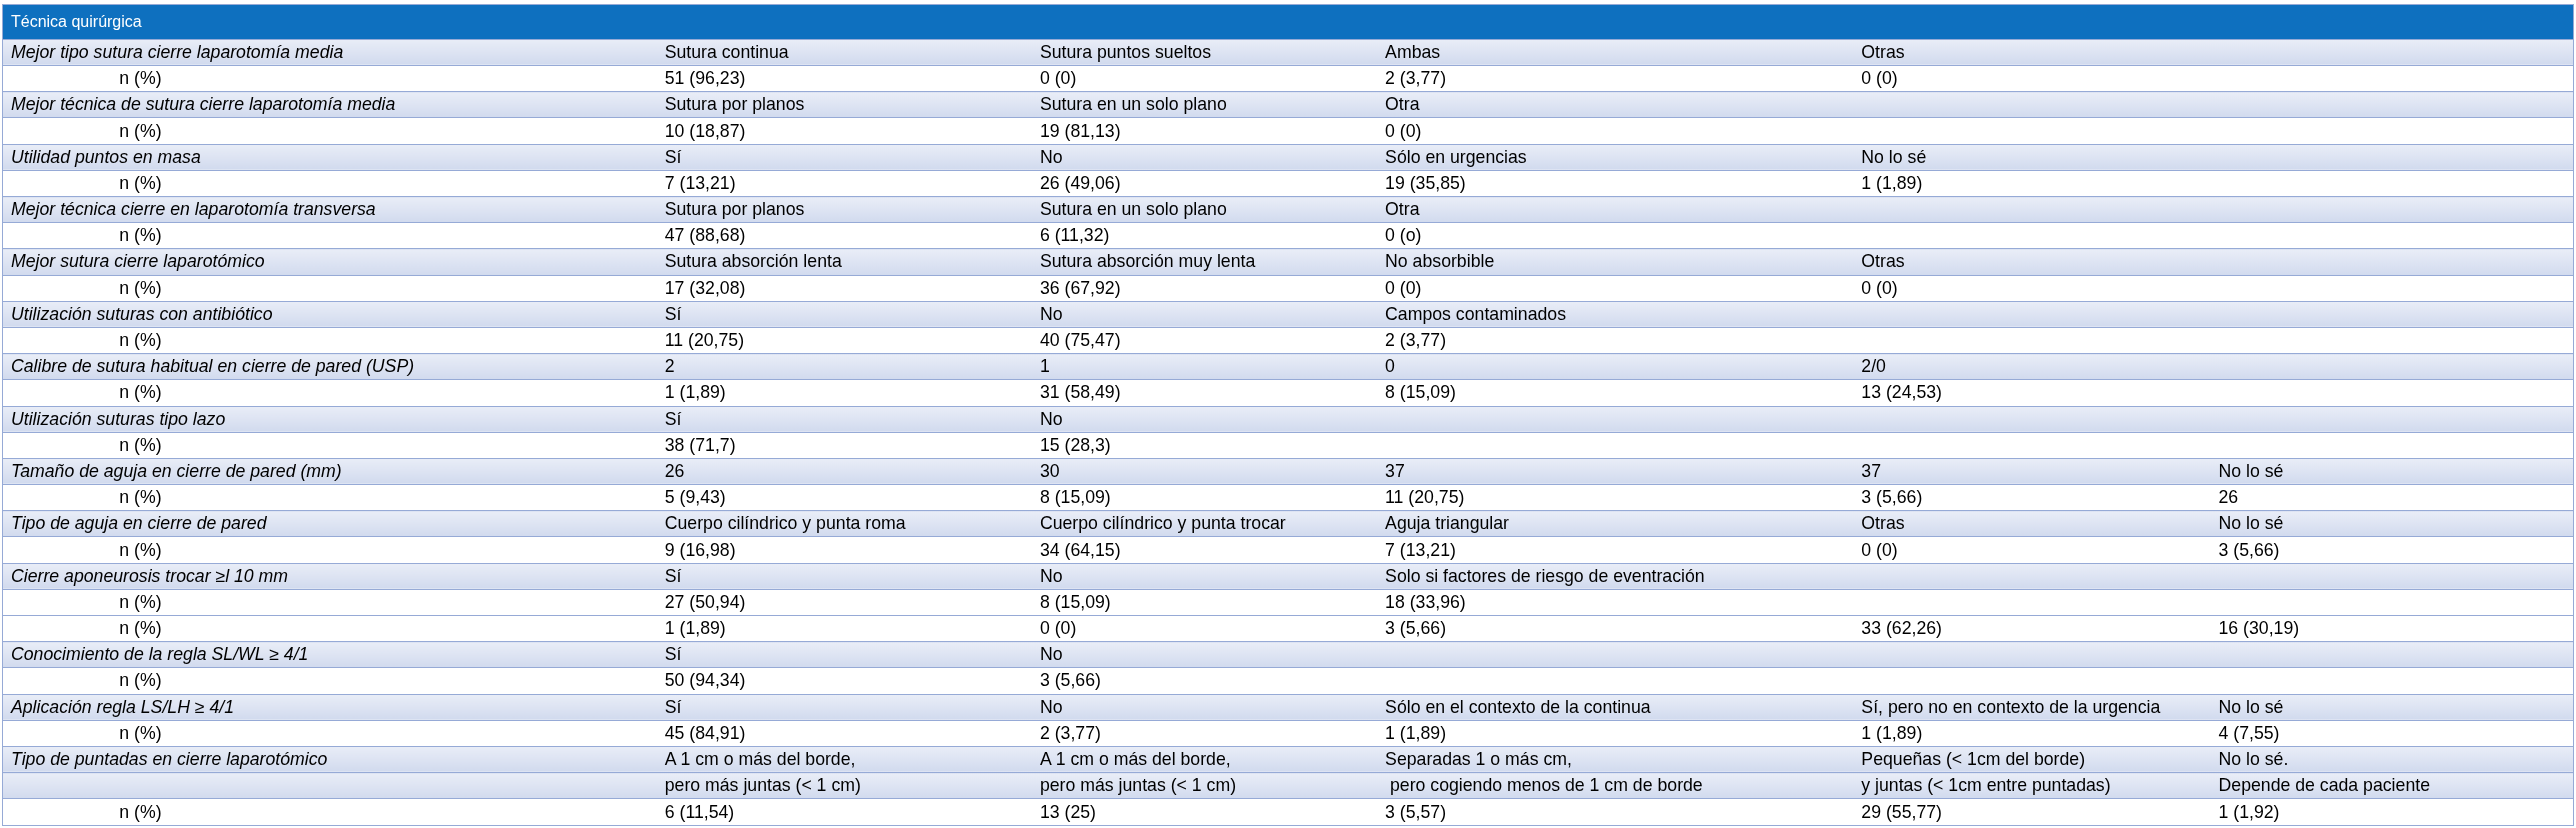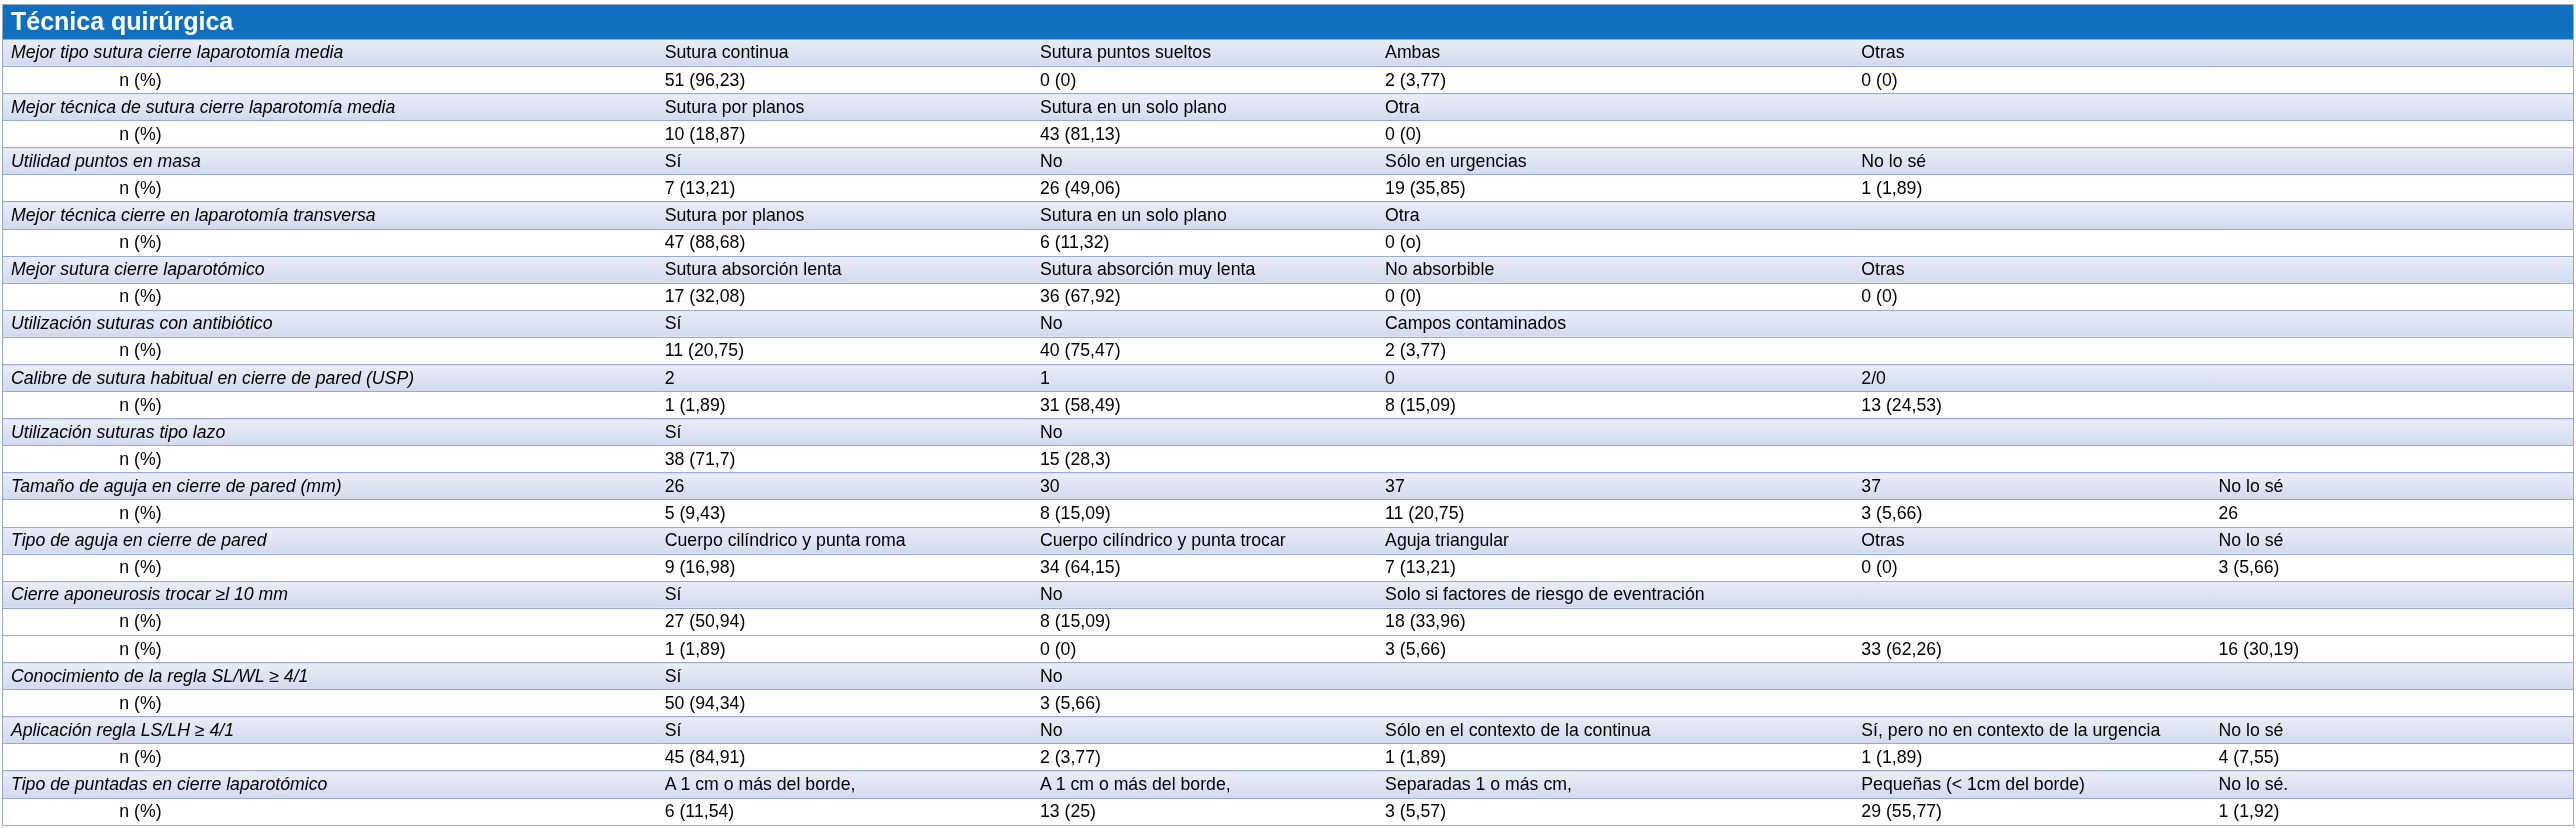--- a/index.html
+++ b/index.html
@@ -21,22 +21,22 @@
     table-layout: fixed;
     font-family: "Liberation Sans", "DejaVu Sans", sans-serif;
     font-size: 17.7px;
     color: #000000;
     border: 1.5px solid var(--line-color, #96aad6);
   }
   th.title-cell {
     background: var(--header-bg, #0e70bf);
     color: var(--header-fg, #ffffff);
     text-align: left;
-    font-weight: 700;
-    font-size: 25px;
+    font-weight: 400;
+    font-size: 16px;
     height: 31px;
     padding: 1.5px 7.7px;
     border: 1.5px solid var(--line-color, #96aad6);
     white-space: nowrap;
     overflow: hidden;
   }
   tr.q-row, tr.n-row {
     border-top: 1.5px solid var(--line-color, #96aad6);
     border-bottom: 1.5px solid var(--line-color, #96aad6);
   }
@@ -101,21 +101,21 @@
           <td class="q-cell">Mejor técnica de sutura cierre laparotomía media</td>
           <td class="opt-cell">Sutura por planos</td>
           <td class="opt-cell">Sutura en un solo plano</td>
           <td class="opt-cell">Otra</td>
           <td class="opt-cell"></td>
           <td class="opt-cell"></td>
         </tr>
         <tr class="n-row">
           <td class="n-cell">n (%)</td>
           <td class="val-cell">10 (18,87)</td>
-          <td class="val-cell">43 (81,13)</td>
+          <td class="val-cell">19 (81,13)</td>
           <td class="val-cell">0 (0)</td>
           <td class="val-cell"></td>
           <td class="val-cell"></td>
         </tr>
         <tr class="q-row">
           <td class="q-cell">Utilidad puntos en masa</td>
           <td class="opt-cell">Sí</td>
           <td class="opt-cell">No</td>
           <td class="opt-cell">Sólo en urgencias</td>
           <td class="opt-cell">No lo sé</td>
@@ -298,20 +298,28 @@
           <td class="val-cell">4 (7,55)</td>
         </tr>
         <tr class="q-row">
           <td class="q-cell">Tipo de puntadas en cierre laparotómico</td>
           <td class="opt-cell">A 1 cm o más del borde,</td>
           <td class="opt-cell">A 1 cm o más del borde,</td>
           <td class="opt-cell">Separadas 1 o más cm,</td>
           <td class="opt-cell">Pequeñas (&lt; 1cm del borde)</td>
           <td class="opt-cell">No lo sé.</td>
         </tr>
+        <tr class="q-row">
+          <td class="q-cell"></td>
+          <td class="opt-cell">pero más juntas (&lt; 1 cm)</td>
+          <td class="opt-cell">pero más juntas (&lt; 1 cm)</td>
+          <td class="opt-cell">&nbsp;pero cogiendo menos de 1 cm de borde</td>
+          <td class="opt-cell">y juntas (&lt; 1cm entre puntadas)</td>
+          <td class="opt-cell">Depende de cada paciente</td>
+        </tr>
         <tr class="n-row">
           <td class="n-cell">n (%)</td>
           <td class="val-cell">6 (11,54)</td>
           <td class="val-cell">13 (25)</td>
           <td class="val-cell">3 (5,57)</td>
           <td class="val-cell">29 (55,77)</td>
           <td class="val-cell">1 (1,92)</td>
         </tr>
       </tbody>
   </table>

